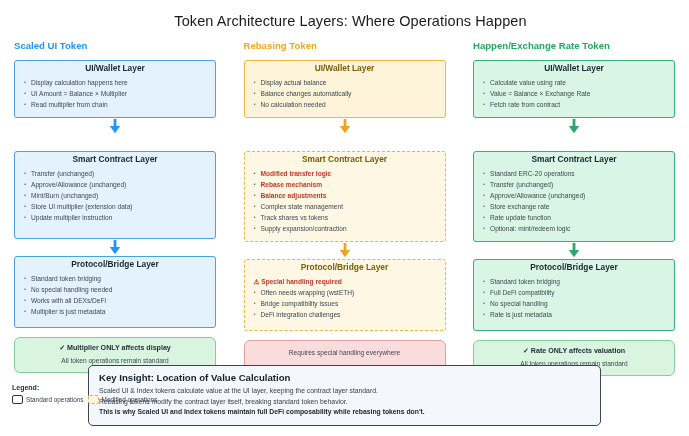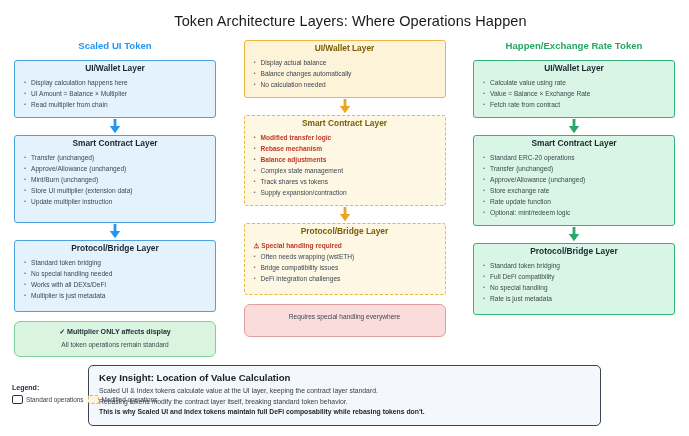--- a/index.html
+++ b/index.html
@@ -34,21 +34,20 @@
     display: flex;
     justify-content: space-between;
   }
   .column {
     width: 202px;
     display: flex;
     flex-direction: column;
     align-items: stretch;
   }
   .col-header {
-    text-align: center;
     font-size: 9.6px;
     font-weight: bold;
     margin-bottom: 8px;
     height: 12px;
     line-height: 12px;
   }
   .col-scaled .col-header { color: #2196f3; }
   .col-rebasing .col-header { color: #f0a81e; }
   .col-index .col-header { color: #22a861; }
 
@@ -114,21 +113,21 @@
   .col-rebasing .layer-title { color: #7a5d05; }
 
   
   .col-index .layer-box {
     background: #d9f5e5;
     border: 1.2px solid #33b377;
   }
   .col-index .layer-title { color: #1a2733; }
 
   .h1-box { min-height: 56px; }
-  .h2-box { min-height: 88px; }
+  .h2-box { min-height: 88px; margin-top: 16px; }
   .h3-box { min-height: 72px; }
 
   .arrow {
     height: 17px;
     display: flex;
     align-items: center;
     justify-content: center;
   }
   .arrow svg { display: block; }
 
@@ -273,20 +272,21 @@
           <li>Works with all DEXs/DeFi</li>
           <li>Multiplier is just metadata</li>
         </ul>
       </div>
       <div class="summary-box good">
         <div class="summary-head">✓ Multiplier ONLY affects display</div>
         <div class="summary-sub">All token operations remain standard</div>
       </div>
     </div>
     <div class="column col-rebasing">
+      <div class="col-header">Rebasing Token</div>
       <div class="layer-box h1-box">
         <div class="layer-title">UI/Wallet Layer</div>
         <ul class="layer-list">
           <li>Display actual balance</li>
           <li>Balance changes automatically</li>
           <li>No calculation needed</li>
         </ul>
       </div>
       <div class="arrow">
         <svg width="12" height="15" viewBox="0 0 12 15">
@@ -359,20 +359,24 @@
       </div>
       <div class="layer-box h3-box">
         <div class="layer-title">Protocol/Bridge Layer</div>
         <ul class="layer-list">
           <li>Standard token bridging</li>
           <li>Full DeFi compatibility</li>
           <li>No special handling</li>
           <li>Rate is just metadata</li>
         </ul>
       </div>
+      <div class="summary-box good">
+        <div class="summary-head">✓ Rate ONLY affects valuation</div>
+        <div class="summary-sub">All token operations remain standard</div>
+      </div>
     </div>
   </div>
 
 <div class="key-insight">
   <div class="key-title">Key Insight: Location of Value Calculation</div>
   <div class="key-line">Scaled UI &amp; Index tokens calculate value at the UI layer, keeping the contract layer standard.</div>
   <div class="key-line">Rebasing tokens modify the contract layer itself, breaking standard token behavior.</div>
   <div class="key-line strong">This is why Scaled UI and Index tokens maintain full DeFi composability while rebasing tokens don't.</div>
 </div>
 

